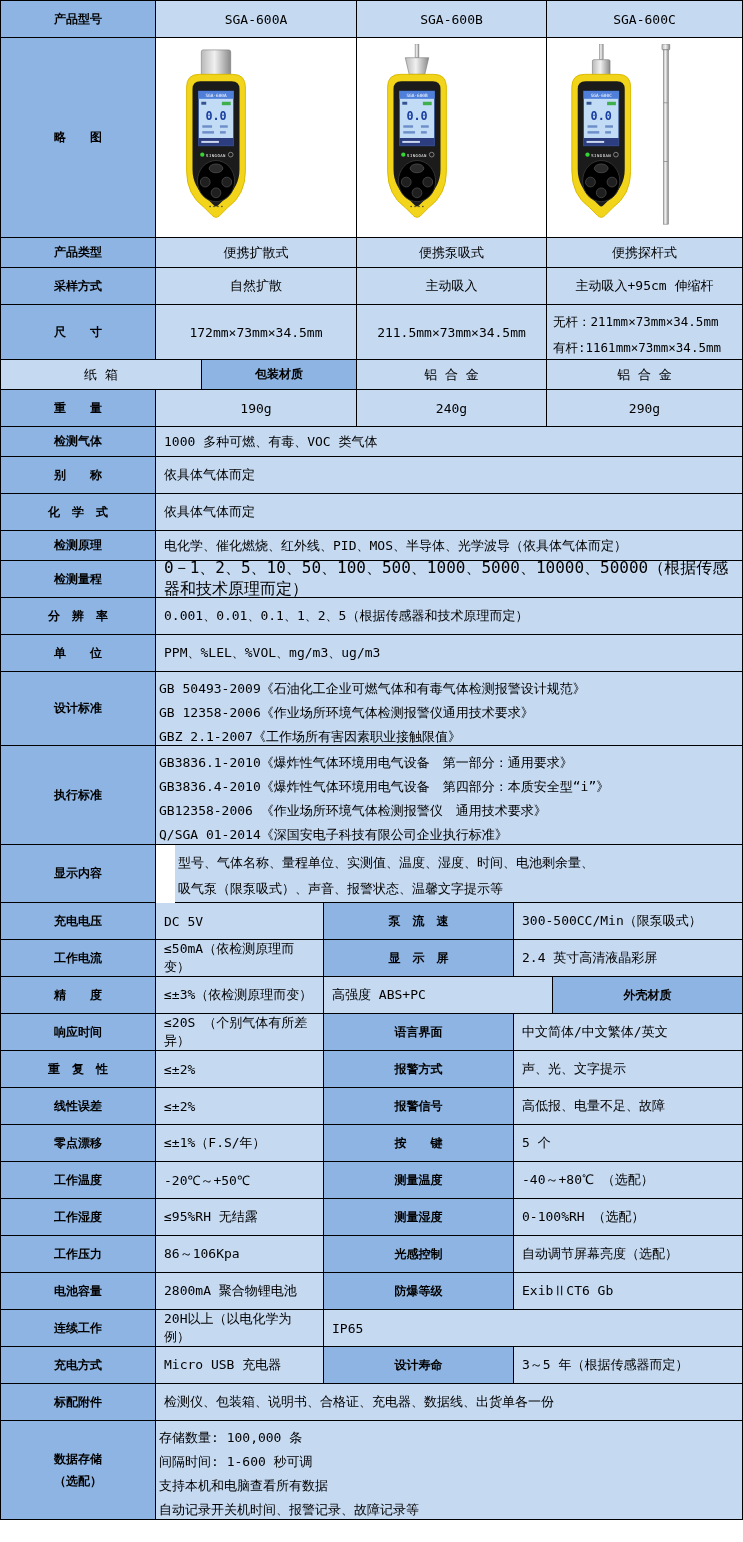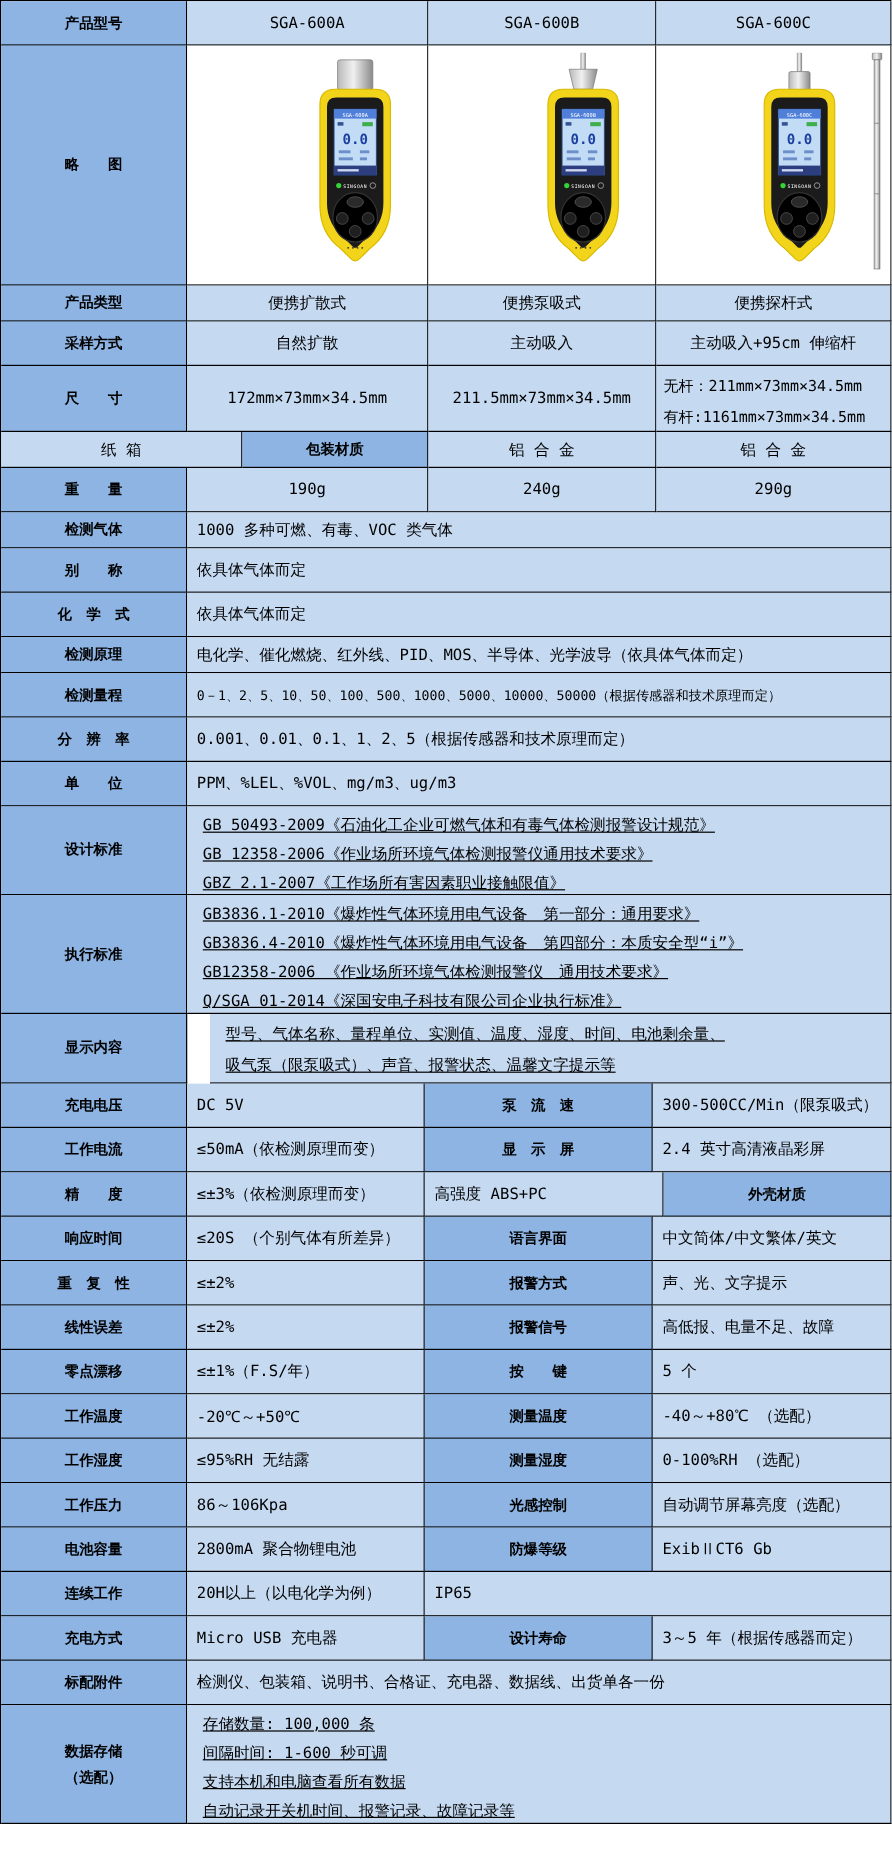--- a/index.html
+++ b/index.html
@@ -33,35 +33,35 @@
     text-align:center;
     font-family:"Liberation Sans",sans-serif;
   }
   .value{
     background:var(--value-bg);
     font-size:13px;
     font-family:"DejaVu Sans Mono","Liberation Sans",sans-serif;
   }
   .center{justify-content:center;text-align:center;}
   .left{justify-content:flex-start;padding-left:8px;padding-right:6px;}
-  .imgcell{background:#fff;justify-content:flex-end;align-items:center;}
+  .imgcell{background:#fff;justify-content:flex-start;align-items:center;}
   .w-lab{width:155px;flex:none;}
   .w-a{width:201px;flex:none;}
   .w-b{width:190px;flex:none;}
   .w-c{flex:1;}
-  .w-v1{width:198px;flex:none;}
+  .w-v1{width:168px;flex:none;}
   .w-l2{width:190px;flex:none;}
   .h37{height:37px;}
   .h36{height:30px;}
   .h55{height:55px;}
   .h58{height:58px;gap:19px;}
   .h74{height:74px;}
   .h99{height:99px;}
   .h200{height:200px;}
-  .lines{display:block;padding:5px 13px;text-decoration:underline;}
+  .lines{display:block;padding:5px 3px;}
   .lines>div{line-height:24px;white-space:nowrap;}
   .lines2>div{line-height:26px;}
   .dimlines{display:block;padding:4px 6px;}
   .dimlines>div{line-height:26px;white-space:nowrap;font-size:12.5px;}
   .lab2line{flex-direction:column;justify-content:center;line-height:22px;}
   svg text{font-family:"DejaVu Sans Mono","Liberation Sans",sans-serif;}
 </style>
 </head>
 <body>
 
@@ -244,21 +244,21 @@
   <div class="row h37">
     <div class="cell label w-lab">化　学　式</div>
     <div class="cell value w-c left">依具体气体而定</div>
   </div>
   <div class="row h36">
     <div class="cell label w-lab">检测原理</div>
     <div class="cell value w-c left">电化学、催化燃烧、红外线、PID、MOS、半导体、光学波导（依具体气体而定）</div>
   </div>
   <div class="row h37">
     <div class="cell label w-lab">检测量程</div>
-    <div class="cell value w-c left" style="font-size:11px;">0－1、2、5、10、50、100、500、1000、5000、10000、50000（根据传感器和技术原理而定）</div>
+    <div class="cell value w-c left" style="font-size:16px;">0－1、2、5、10、50、100、500、1000、5000、10000、50000（根据传感器和技术原理而定）</div>
   </div>
   <div class="row h37">
     <div class="cell label w-lab">分　辨　率</div>
     <div class="cell value w-c left">0.001、0.01、0.1、1、2、5（根据传感器和技术原理而定）</div>
   </div>
   <div class="row h37">
     <div class="cell label w-lab">单　　位</div>
     <div class="cell value w-c left">PPM、%LEL、%VOL、mg/m3、ug/m3</div>
   </div>
 

